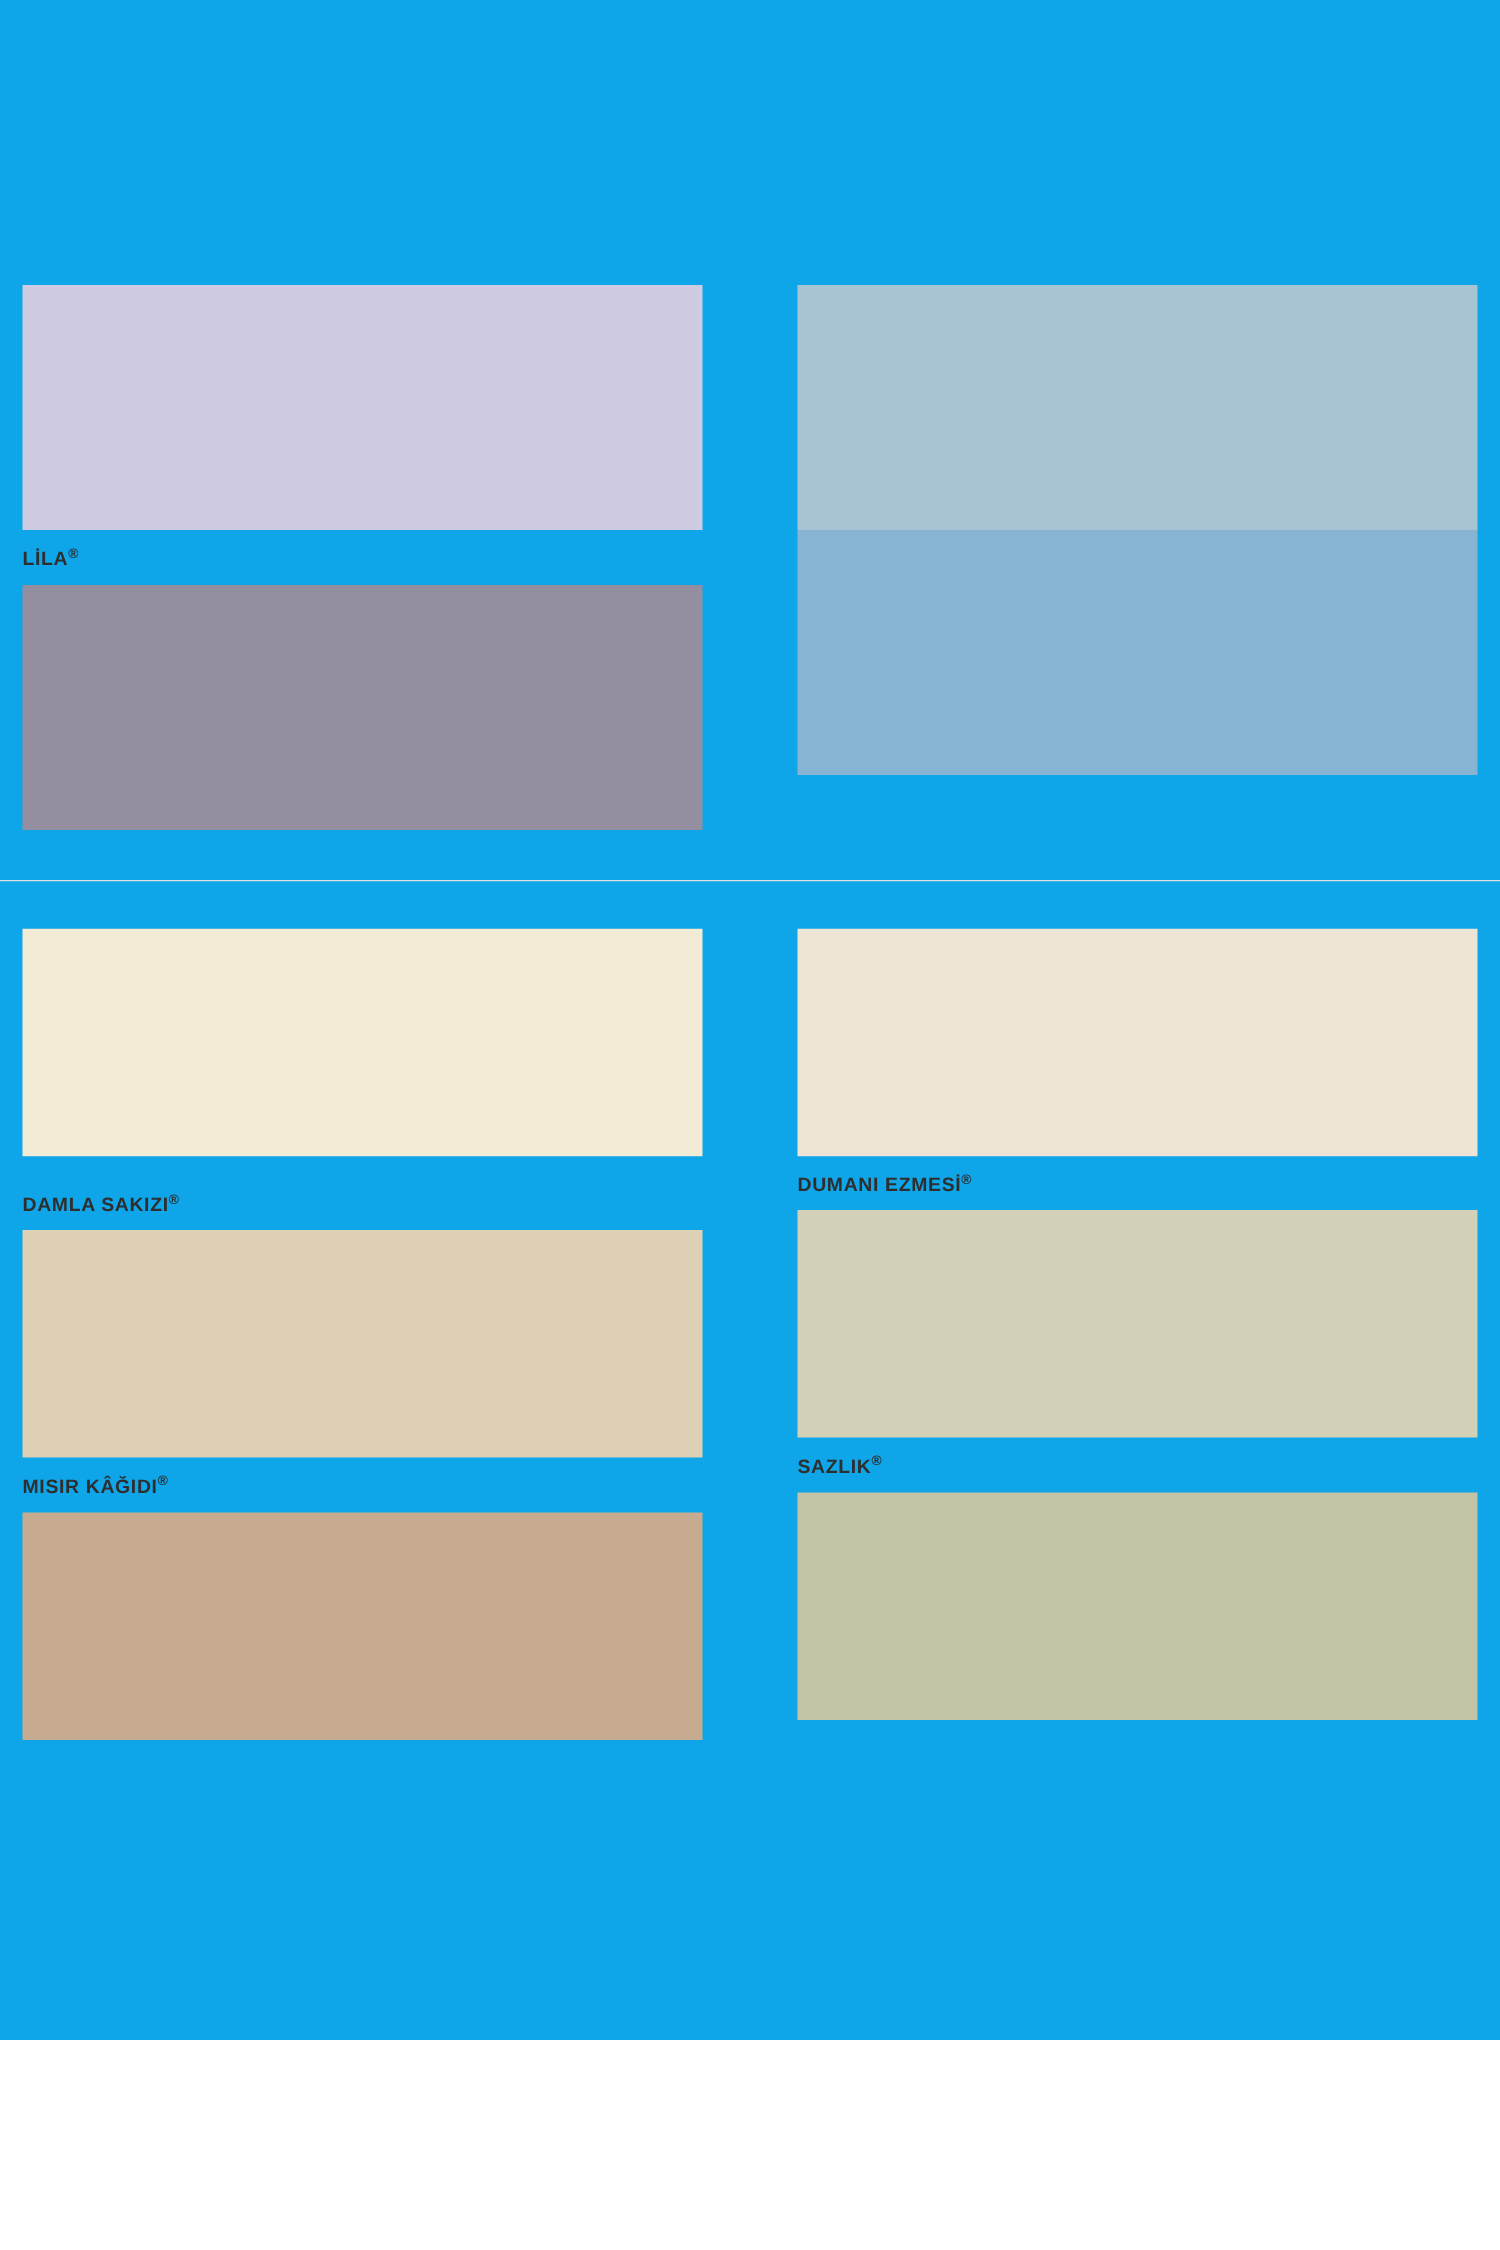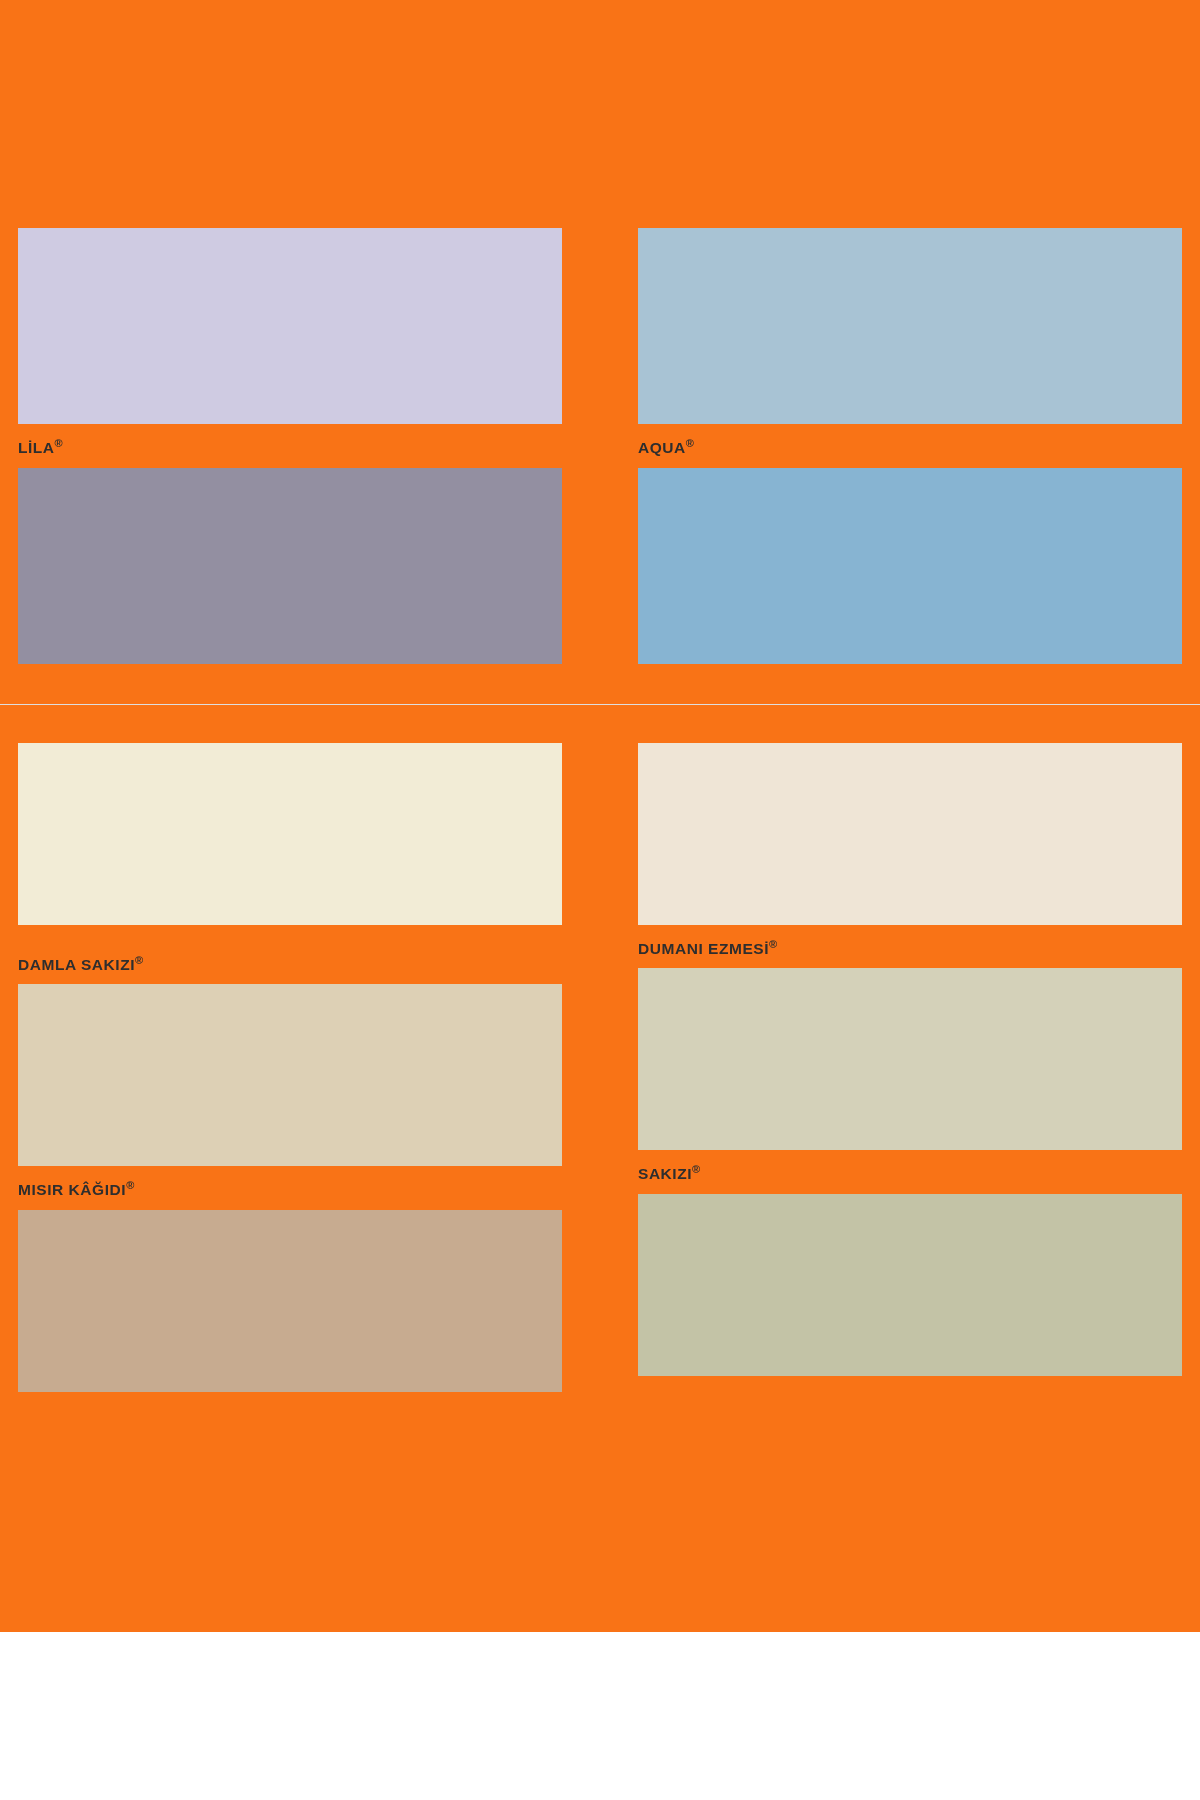--- a/index.html
+++ b/index.html
@@ -16,21 +16,21 @@
     overflow: hidden;
     position: relative;
   }
 
   .page {
     width: 1200px;
     height: 1632px;
     box-sizing: border-box;
     padding: 0;
     position: relative;
-    background: #f97316;
+    background: #0ea5e9;
   }
 
   
   .section {
     padding: 0 18px;
     box-sizing: border-box;
   }
 
   .section--top {
     padding-top: 228px;
@@ -118,23 +118,20 @@
         <div class="swatch-block">
           <div class="swatch swatch--tall" style="background-color: rgb(147, 143, 161);"></div>
         </div>
 
       </div>
 
       <div class="column">
 
         <div class="swatch-block">
           <div class="swatch swatch--tall" style="background-color: rgb(168, 195, 212);"></div>
-          <div class="swatch-label" style="color: rgb(46, 46, 46);">
-            <span>AQUA</span><span class="reg">®</span>
-          </div>
         </div>
 
         <div class="swatch-block">
           <div class="swatch swatch--tall" style="background-color: rgb(135, 180, 210);"></div>
         </div>
 
       </div>
 
     </div>
   </div>
@@ -171,21 +168,21 @@
         <div class="swatch-block">
           <div class="swatch swatch--short" style="background-color: rgb(239, 229, 214);"></div>
           <div class="swatch-label" style="color: rgb(46, 46, 46);">
             <span>DUMANI EZMESİ</span><span class="reg">®</span>
           </div>
         </div>
 
         <div class="swatch-block">
           <div class="swatch swatch--short" style="background-color: rgb(212, 209, 185);"></div>
           <div class="swatch-label" style="color: rgb(46, 46, 46);">
-            <span>SAKIZI</span><span class="reg">®</span>
+            <span>SAZLIK</span><span class="reg">®</span>
           </div>
         </div>
 
         <div class="swatch-block">
           <div class="swatch swatch--short" style="background-color: rgb(195, 195, 166);"></div>
         </div>
 
       </div>
 
     </div>

